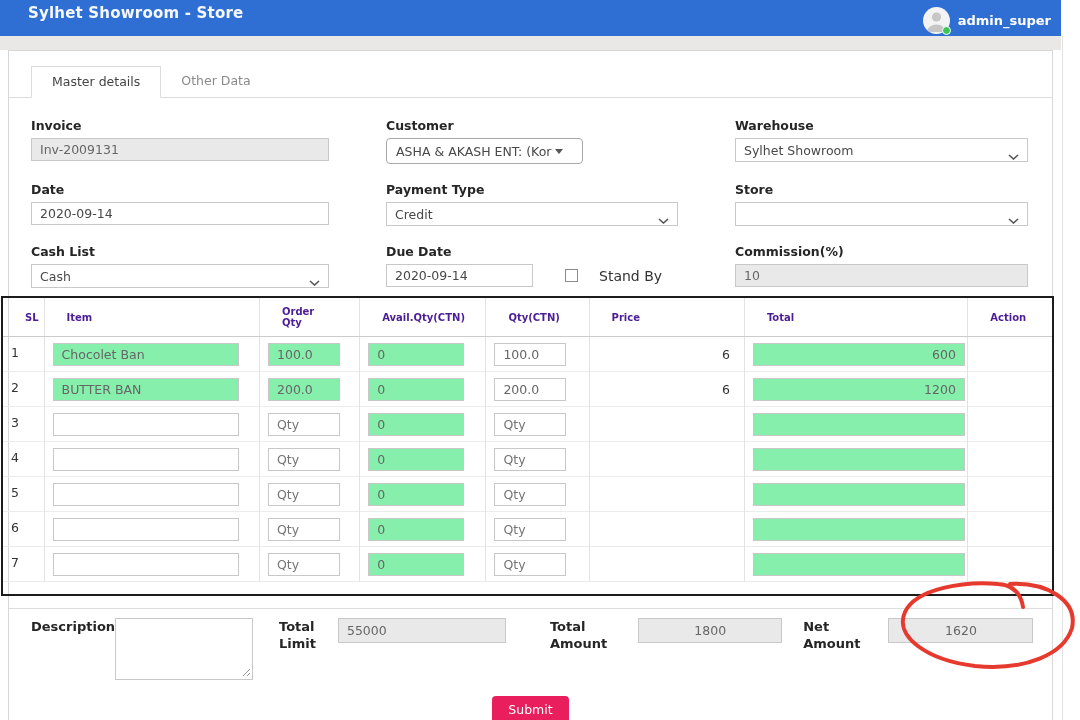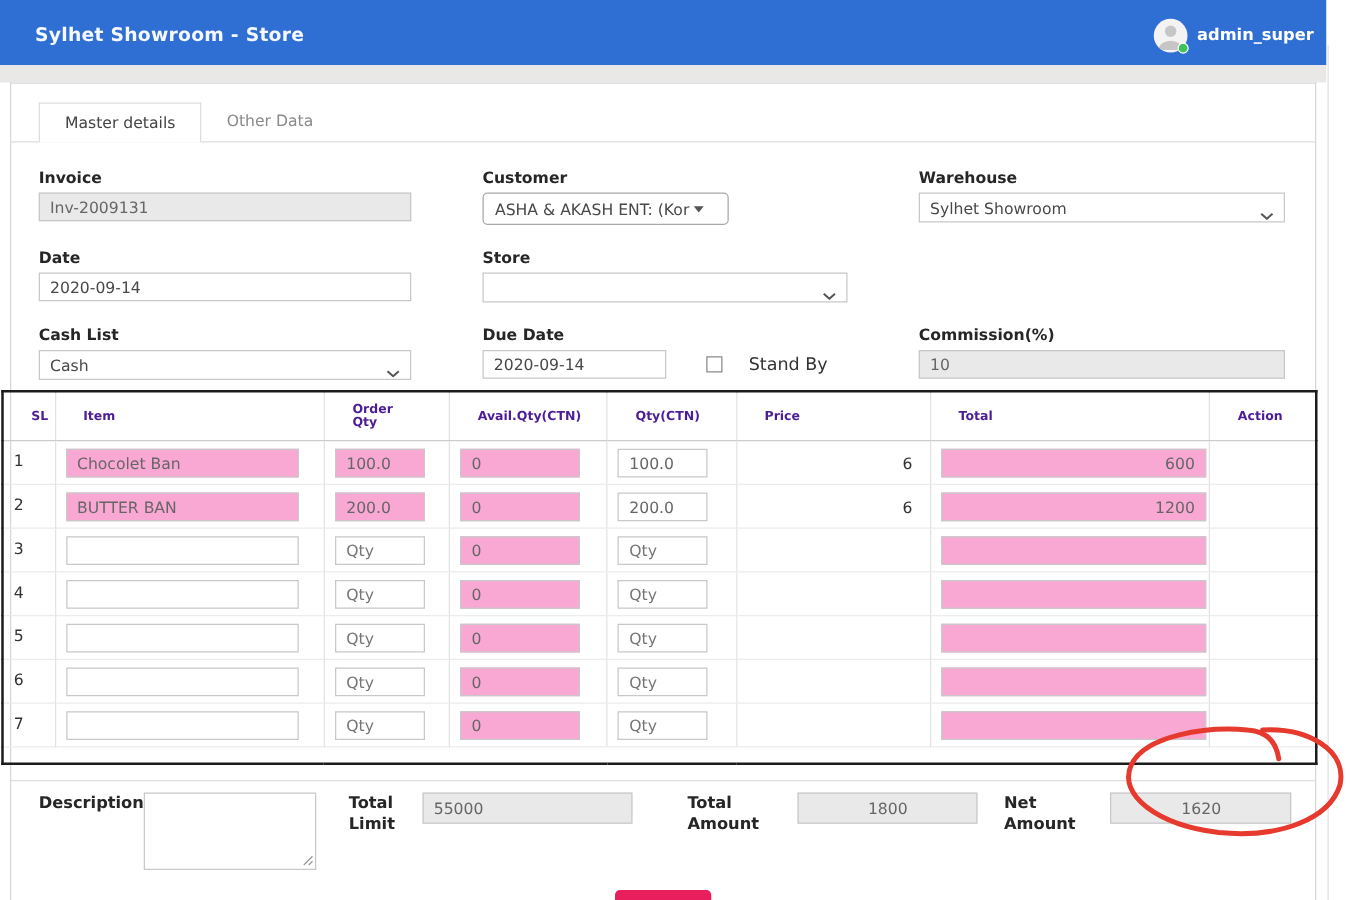--- a/index.html
+++ b/index.html
@@ -1,21 +1,21 @@
 <!DOCTYPE html>
 <html><head>
 <meta charset="utf-8">
 <style>
   * { box-sizing: border-box; margin: 0; padding: 0; }
   html,body { width:1080px; height:720px; overflow:hidden; background:#fff;
     font-family:"DejaVu Sans","Liberation Sans",sans-serif; }
 
   
-  .app-header { width:1061px; height:52px; background:#2f6fd3; display:flex;
-    align-items:center; padding:4px 10px 0 28px; overflow:hidden; }
+  .app-header { width:1061px; height:36px; background:#2f6fd3; display:flex;
+    padding:4px 10px 0 28px; overflow:hidden; }
   .app-title { color:#f5f8ff; font-size:15px; font-weight:bold; letter-spacing:.2px; }
   .hdr-right { margin-left:auto; display:flex; align-items:center; gap:8px; }
   .avatar { width:27px; height:27px; border-radius:50%; background:#f3f3f3; position:relative; flex:0 0 auto; }
   .avatar svg { position:absolute; left:0; top:0; }
   .online-dot { position:absolute; right:-1px; bottom:-1px; width:9px; height:9px;
     border-radius:50%; background:#3dc55a; border:1.5px solid #fff; }
   .username { color:#fff; font-size:13px; font-weight:bold; white-space:nowrap; }
 
   .top-strip { width:1061px; height:14px; background:#eae8e6; }
   .right-edge { position:absolute; left:1062px; top:36px; width:1px; height:684px; background:#e2e2e2; }
@@ -56,21 +56,21 @@
   
   .sale-table { width:1053px; margin:8px 0 0 -8px; border-collapse:collapse;
     border:2px solid #1c1c1c; table-layout:fixed; }
   .sale-table th { font-size:10px; font-weight:bold; color:#4c1d95; text-align:left;
     padding:8px 22px; border-bottom:1px solid #ccc; }
   .sale-table th + th, .sale-table td + td { border-left:1px solid #e3e3e3; }
   .sale-table td { padding:5px 8px; border-top:1px solid #ececec; height:35px; font-size:12.5px; color:#333; }
   .sale-table tr.spacer td { height:13px; padding:0; }
   .sale-table .t-inp { height:23px; border:1px solid #c8c8c8; font-size:12.5px; color:#666;
     padding:1px 8px; background:#fff; font-family:inherit; outline:none; }
-  .sale-table .t-inp.ro { background:#f9a8d4; }
+  .sale-table .t-inp.ro { background:#86efac; }
   .sale-table .t-inp.num { text-align:right; }
   .price-cell { text-align:right; padding-right:14px !important; }
 
   
   .divider { margin:12px 0 0 0; border-top:1px solid #ddd; width:100%; }
   .summary { display:flex; align-items:flex-start; padding:0 22px; margin-top:9px; }
   .sum-label { font-size:13px; font-weight:bold; color:#262626; line-height:1.35; }
   .desc-label { width:84px; }
   .ta-wrap { position:relative; }
   textarea.desc { width:138px; height:62px; border:1px solid #c8c8c8; resize:none;
@@ -147,20 +147,31 @@
             </svg>
         </span>
       </div>
     </div>
   </div>
 
   <div class="form-grid">
     <div>
       <div class="fld-label">Date</div>
       <input class="inp" value="2020-09-14" style="">
+    </div>
+    <div>
+      <div class="fld-label">Payment Type</div>
+      <div class="sel">
+        <span>Credit</span>
+        <span class="chev">
+          <svg width="11" height="6">
+              <path d="M1 1 L5.5 5 L10 1" stroke="#555" stroke-width="1.6" fill="none"></path>
+            </svg>
+        </span>
+      </div>
     </div>
     <div>
       <div class="fld-label">Store</div>
       <div class="sel">
         <span></span>
         <span class="chev">
           <svg width="11" height="6">
               <path d="M1 1 L5.5 5 L10 1" stroke="#555" stroke-width="1.6" fill="none"></path>
             </svg>
         </span>

